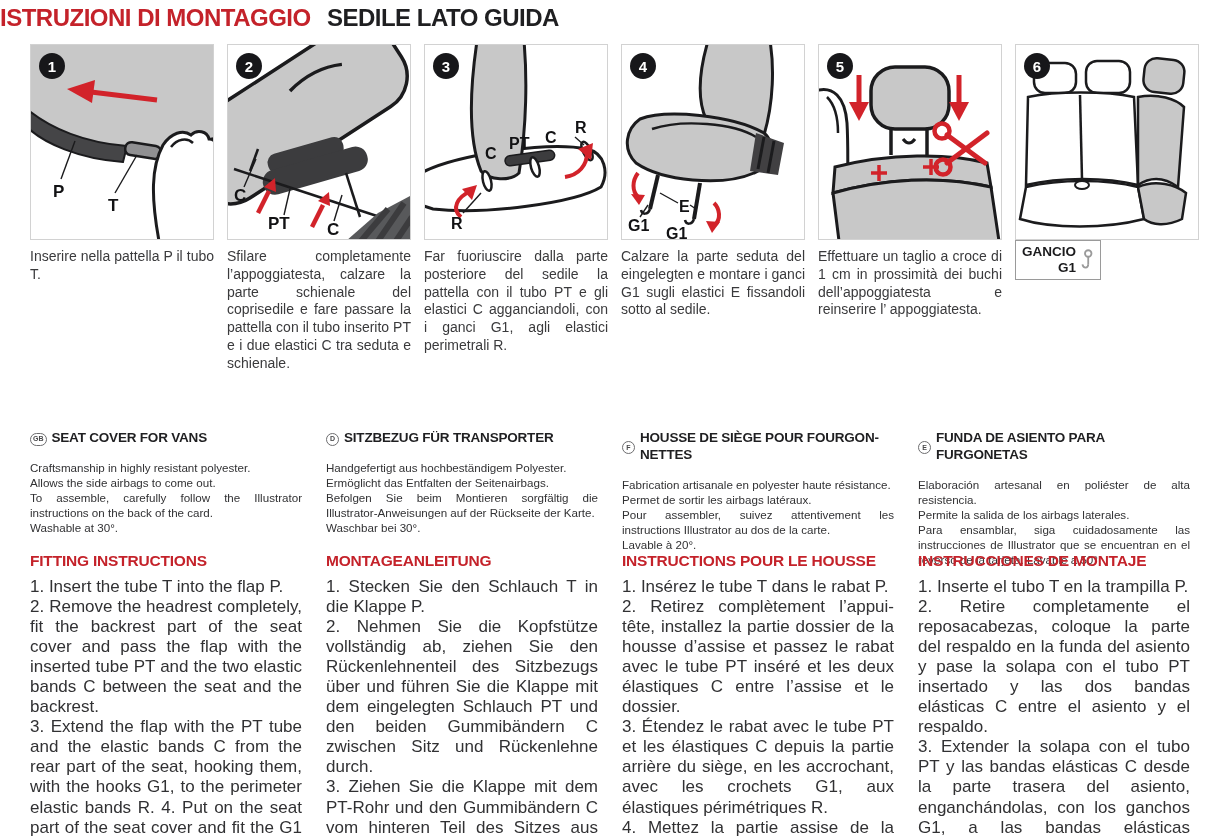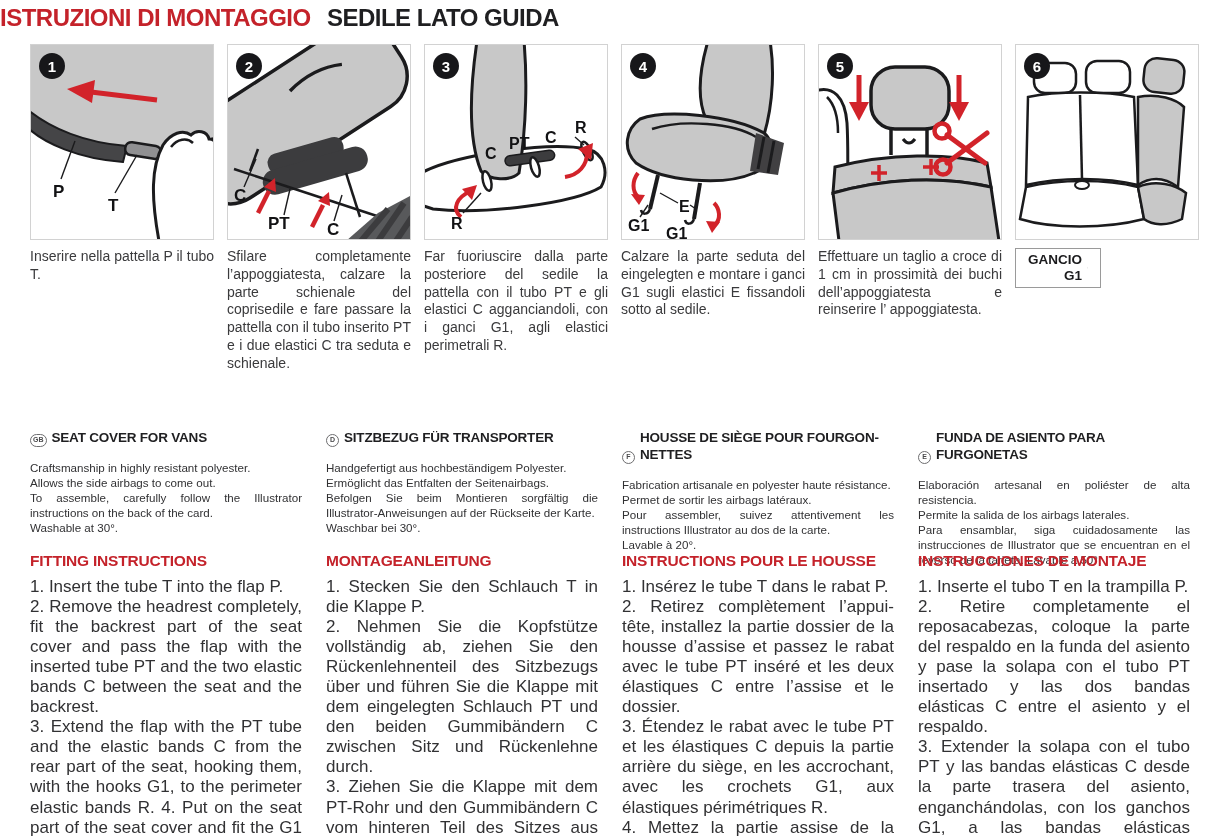--- a/index.html
+++ b/index.html
@@ -17,29 +17,29 @@
   .panels { position:absolute; top:44px; left:30px; display:flex; gap:13px; }
   .panel { width:184px; }
   .panel-box { position:relative; width:184px; height:196px; border:1px solid #d2d2d2;
     background:#fff; overflow:hidden; }
   .panel-box svg { display:block; }
   .num-badge { position:absolute; top:8px; left:8px; width:26px; height:26px;
     background:#17171a; color:#fff; border-radius:50%; display:flex; align-items:center;
     justify-content:center; font-weight:bold; font-size:15px; }
   .caption { margin-top:8px; font-size:14px; line-height:1.27; color:#3a3a3c;
     text-align:justify; }
-  .hook-box { margin-top:8px; width:86px; border:1px solid #9a9a9a; padding:3px 12px;
+  .hook-box { margin-top:0; width:86px; border:1px solid #9a9a9a; padding:3px 6px;
     display:flex; align-items:center; gap:5px; background:#fff; }
   .hook-text { font-weight:bold; font-size:13.5px; line-height:1.2; color:#1b1b1d; }
   .hook-text .l2 { text-align:right; }
 
   .columns { position:absolute; top:430px; left:30px; width:1160px; display:flex; gap:24px; }
   .col { flex:1; min-width:0; }
   .col-top { height:122px; }
-  .lang-line { display:flex; align-items:flex-end; gap:5px; font-weight:bold;
+  .lang-line { display:flex; align-items:center; gap:5px; font-weight:bold;
     font-size:13.5px; line-height:1.25; color:var(--ink); letter-spacing:-0.2px; }
   .lang-badge { flex:0 0 auto; margin-top:2px; min-width:13px; height:13px;
     border:1px solid #6d6d6f; border-radius:8px; color:#4a4a4c; font-size:7px;
     font-weight:bold; display:inline-flex; align-items:center; justify-content:center;
     padding:0 2px; letter-spacing:0; }
   .desc { margin:13px 0 0; font-size:11.6px; line-height:1.3; text-align:justify;
     white-space:pre-line; color:#313133; }
   .steps-title { margin:0 0 7px; font-size:15.5px; font-weight:bold; color:var(--red);
     letter-spacing:-0.2px; }
   .steps { margin:0; font-size:17px; line-height:1.18; text-align:justify;

